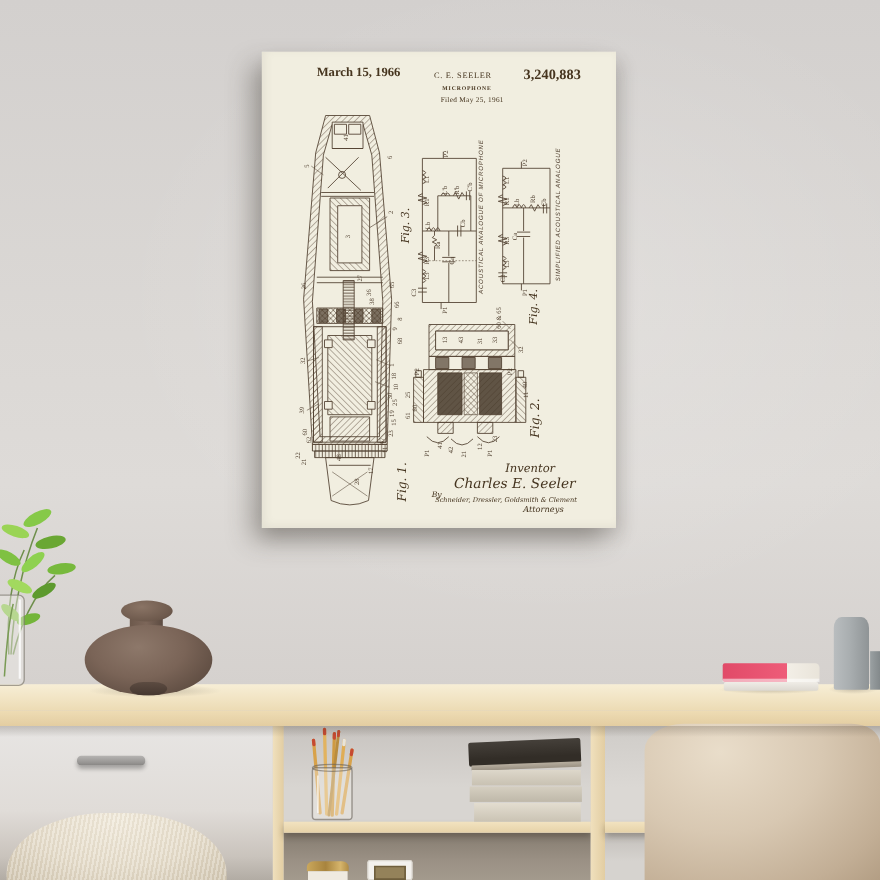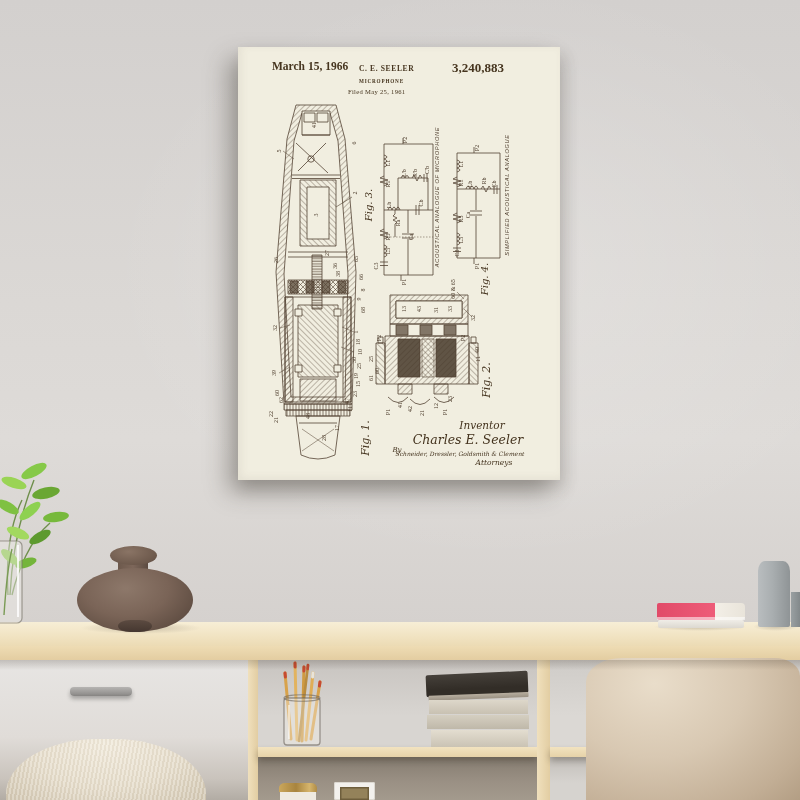--- a/index.html
+++ b/index.html
@@ -5,23 +5,23 @@
   html,body{margin:0;padding:0;background:#888;}
   .scene{position:relative;width:800px;height:800px;overflow:hidden;
     font-family:"Liberation Serif",serif;
     background:linear-gradient(180deg,#d3d0ce 0%,#dbd8d5 38%,#dedbd8 55%,#d5d1ce 78%,#cac6c2 100%);}
   .scene::before{content:"";position:absolute;inset:0;
     background:radial-gradient(ellipse 560px 420px at 62% 34%, rgba(255,255,255,.20), rgba(255,255,255,0) 70%);}
   
   .poster{position:absolute;left:238px;top:47px;width:322px;height:433px;background:#f1eee0;
     box-shadow:-10px 12px 22px rgba(60,55,48,.38), 5px 8px 14px rgba(60,55,48,.16),
       inset 3px -2px 8px rgba(90,80,60,.08);}
-  .poster .hdr{position:absolute;color:#46351f;text-align:left;white-space:nowrap;}
+  .poster .hdr{position:absolute;color:#46351f;text-align:right;white-space:nowrap;}
   .hdr-date{left:34px;top:13px;width:92px;font-size:11.5px;font-weight:bold;}
-  .hdr-name{left:121px;top:17px;width:88px;font-size:7.6px;font-weight:bold;letter-spacing:.6px;}
+  .hdr-name{left:121px;top:17px;width:88px;font-size:7.6px;font-weight:normal;letter-spacing:.6px;}
   .hdr-num{left:214px;top:13px;width:76px;font-size:13px;font-weight:bold;}
   .hdr-title{left:121px;top:30.5px;width:88px;font-size:5.2px;font-weight:bold;letter-spacing:.8px;}
   .hdr-filed{left:110px;top:41px;width:110px;font-size:6.6px;letter-spacing:.3px;}
   .patent-svg{position:absolute;left:0;top:0;width:322px;height:433px;}
   .patent-svg *{vector-effect:non-scaling-stroke;}
   text.ref{font-family:"Liberation Serif",serif;font-size:6px;fill:#4a3929;text-anchor:middle;}
   text.cap{font-family:"Liberation Sans",sans-serif;font-style:italic;font-size:5.6px;letter-spacing:.7px;
     fill:#4a3929;text-anchor:middle;}
   text.script{font-family:"DejaVu Serif",serif;font-style:italic;fill:#44331e;text-anchor:middle;}
   

